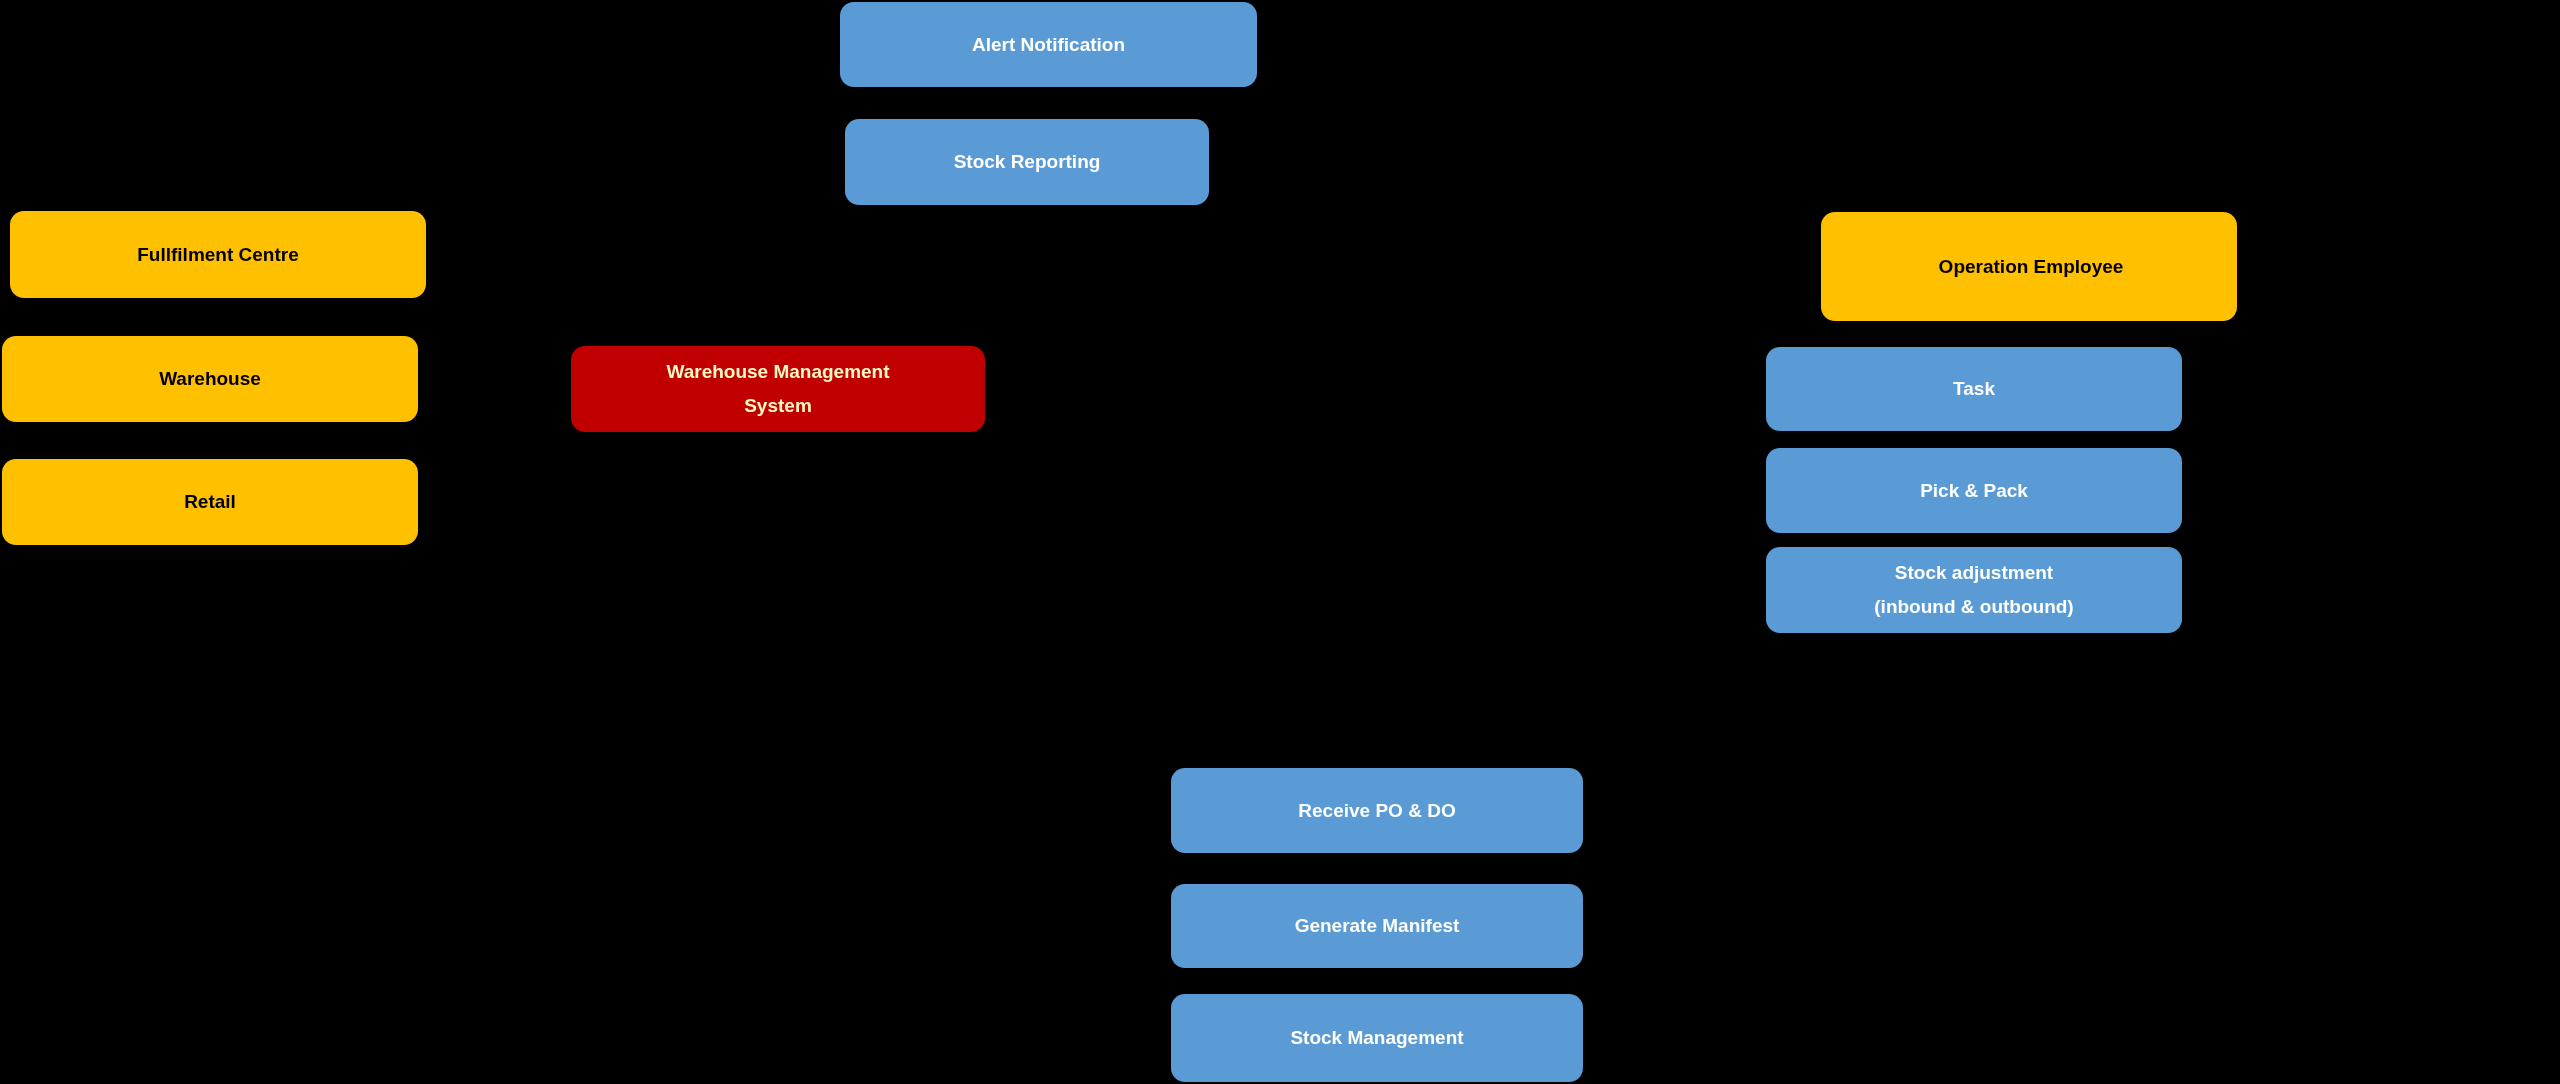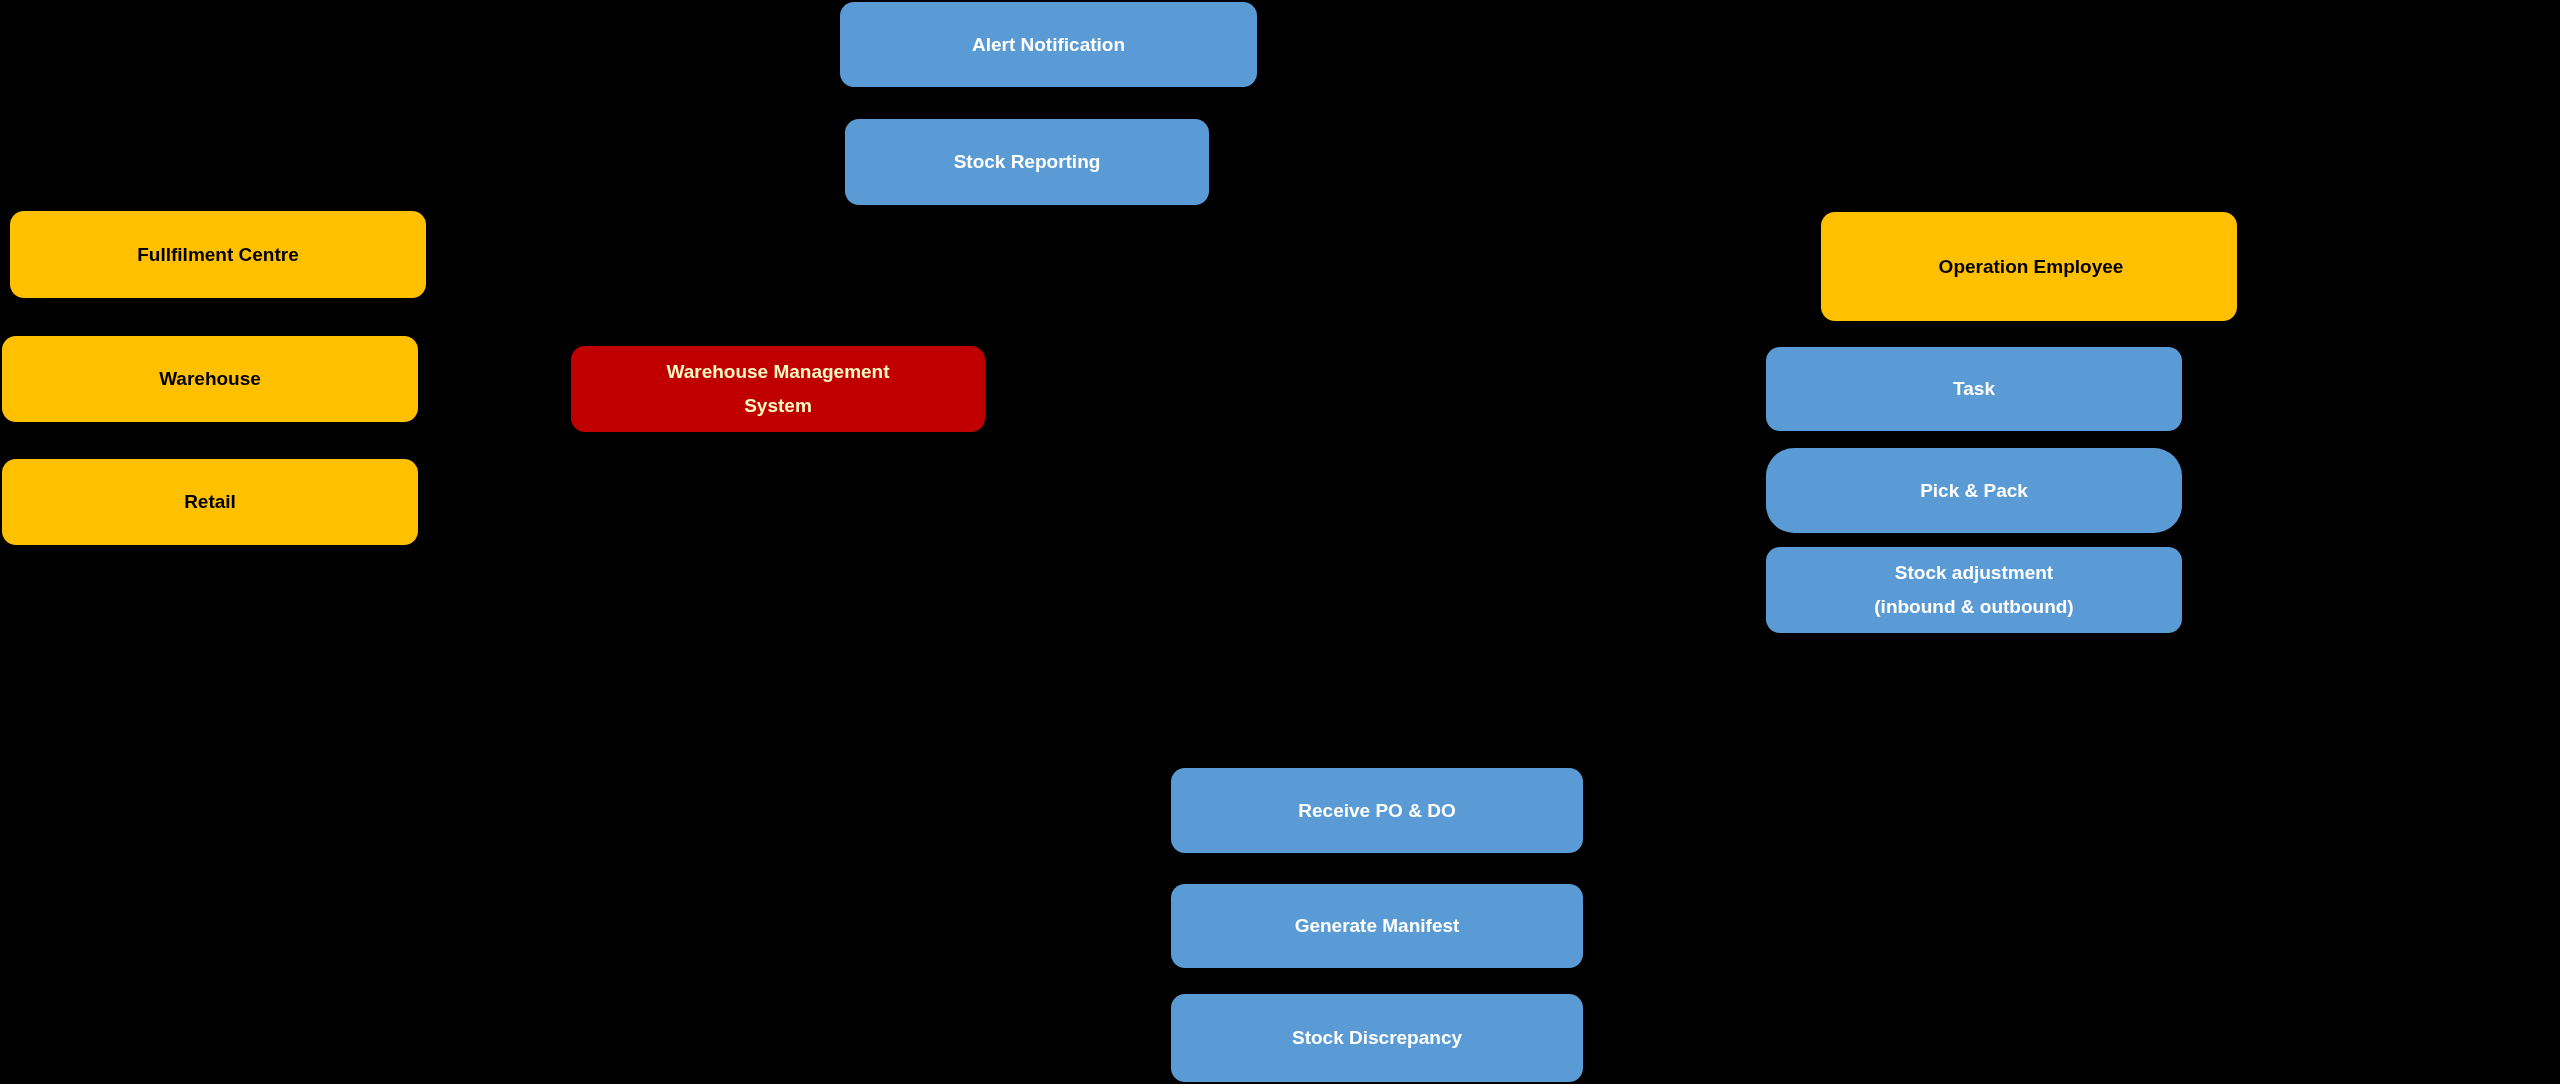--- a/index.html
+++ b/index.html
@@ -40,21 +40,21 @@
 
   #n-alert              {left:840px;  top:2px;   width:417px; height:85px;}
   #n-stock-reporting    {left:845px;  top:119px; width:364px; height:86px;}
   #n-fullfilment        {left:10px;    top:211px; width:416px; height:87px;}
   #n-warehouse          {left:2px;    top:336px; width:416px; height:86px;}
   #n-retail             {left:2px;    top:459px; width:416px; height:86px;}
   #n-wms                {left:571px;  top:346px; width:414px; height:86px;}
   #n-receive-sales      {left:1170px; top:346px; width:414px; height:86px;}
   #n-operation-employee {left:1821px; top:212px; width:416px; height:109px;padding-left:14px;}
   #n-task               {left:1766px; top:347px; width:416px; height:84px;}
-  #n-pick-pack          {left:1766px; top:448px; width:416px; height:85px;border-radius:28px;}
+  #n-pick-pack          {left:1766px; top:448px; width:416px; height:85px;}
   #n-stock-adjustment   {left:1766px; top:547px; width:416px; height:86px;}
   #n-receive-po-do      {left:1171px; top:768px; width:412px; height:85px;}
   #n-generate-manifest  {left:1171px; top:884px; width:412px; height:84px;}
   #n-stock-discrepancy  {left:1171px; top:994px; width:412px; height:88px;}
 </style>
 </head>
 <body>
 
 <div class="stage">
   <div class="node process" id="n-alert">Alert Notification</div>
@@ -64,14 +64,14 @@
   <div class="node actor" id="n-retail">Retail</div>
   <div class="node system" id="n-wms">Warehouse Management
 System</div>
   <div class="node actor" id="n-operation-employee">Operation Employee</div>
   <div class="node process" id="n-task">Task</div>
   <div class="node process" id="n-pick-pack">Pick &amp; Pack</div>
   <div class="node process" id="n-stock-adjustment">Stock adjustment
 (inbound &amp; outbound)</div>
   <div class="node process" id="n-receive-po-do">Receive PO &amp; DO</div>
   <div class="node process" id="n-generate-manifest">Generate Manifest</div>
-  <div class="node process" id="n-stock-discrepancy">Stock Discrepancy</div>
+  <div class="node process" id="n-stock-discrepancy">Stock Management</div>
 </div>
 
 </body></html>

